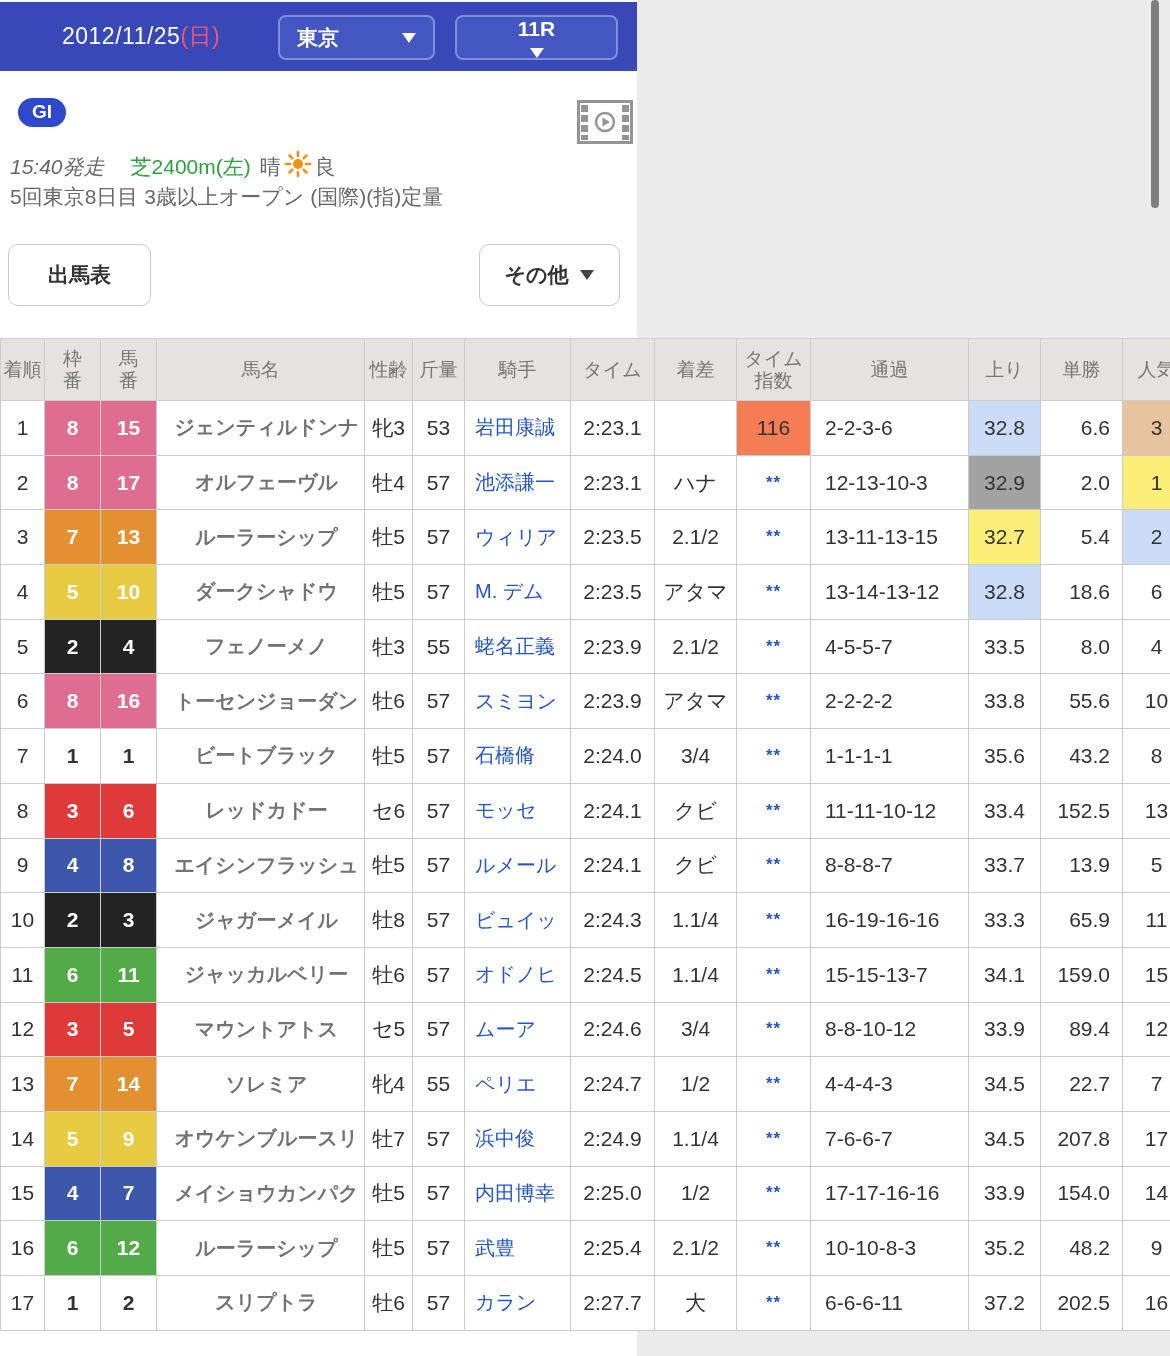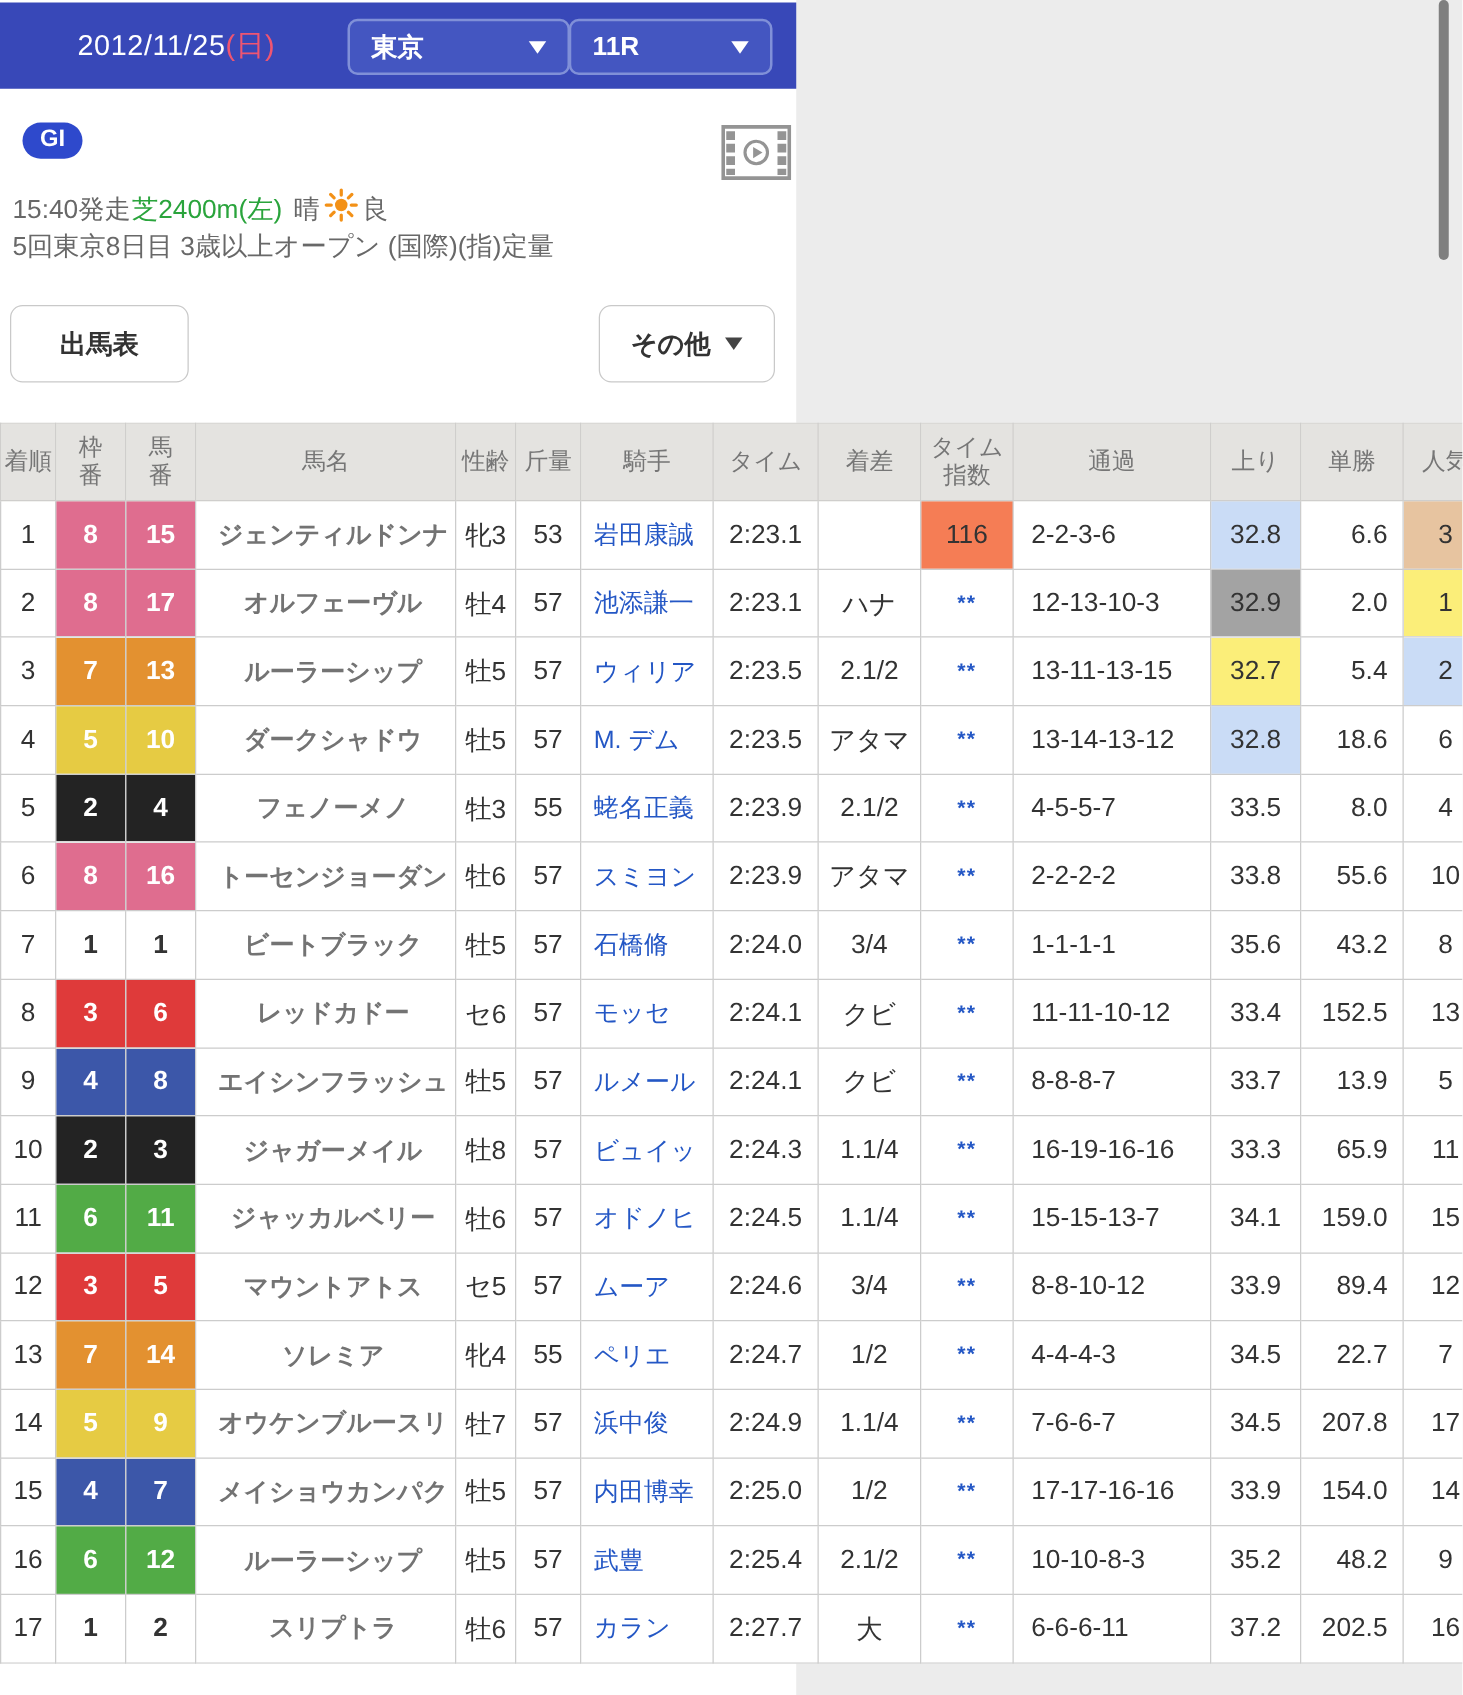--- a/index.html
+++ b/index.html
@@ -12,33 +12,33 @@
   .scroll-thumb { position:absolute; left:1151px; top:0; width:8px; height:208px; background:#7f7f7f; border-radius:4px; z-index:5; }
 
   
   .topbar { position:absolute; left:0; top:2px; width:637px; height:69px; background:#3848b8; z-index:1;
     display:flex; align-items:center;padding-left:28px; }
   .date-text { color:#fff; font-size:23px; margin-left:34px; letter-spacing:0.5px; }
   .date-sun { font-size:23px; }
   .dd-btn { position:absolute; height:45px; top:13px; background:#4456c1; border:2px solid #8090d8; border-radius:8px;
     color:#fff; font-weight:700; font-size:21px; display:flex; align-items:center; justify-content:space-between;
     padding:0 17px; cursor:pointer; }
-  .dd-track { left:278px; width:178px; }
-  .dd-race { left:455px; width:163px; }
+  .dd-track { left:278px; width:157px; }
+  .dd-race { left:455px; width:163px;flex-direction:column; }
   .caret-w { width:0; height:0; border-left:7px solid transparent; border-right:7px solid transparent; border-top:10px solid #fff; }
 
   
   .content { position:absolute; left:0; top:0; width:637px; z-index:1; }
   .title-row { position:absolute; left:10px; top:98px; display:flex; align-items:center; }
   .race-title { font-size:31px; font-weight:700; color:#1f1f1f; letter-spacing:1px; }
   .grade-badge { margin-left:8px; background:#2e49cc; color:#fff; border-radius:18px; padding:4px 14px 6px;
     font-size:19px; font-weight:700; line-height:1; }
   .video-icon { position:absolute; left:577px; top:100px; cursor:pointer; }
   .info1 { position:absolute; left:10px; top:150px; font-size:21px; color:#686868; display:flex; align-items:center; }
-  .info1 .sp { margin-right:1px; }
+  .info1 .sp { margin-right:26px;font-style:italic; }
   .course-txt { color:#2aa43c; margin-right:9px;text-align:right; }
   .sun-icon { margin:0 3px; }
   .info2 { position:absolute; left:10px; top:183px; font-size:21px; color:#686868; }
 
   
   .act-btn { position:absolute; top:244px; height:62px; background:#fff; border:1px solid #c9c9c9; border-radius:10px;
     font-size:21px; color:#333; font-weight:700; display:flex; align-items:center; justify-content:center; cursor:pointer; }
   .btn-entries { left:8px; width:143px; }
   .btn-others { left:479px; width:141px; }
   .caret-d { width:0; height:0; border-left:7px solid transparent; border-right:7px solid transparent; border-top:10px solid #444; margin-left:12px; }

